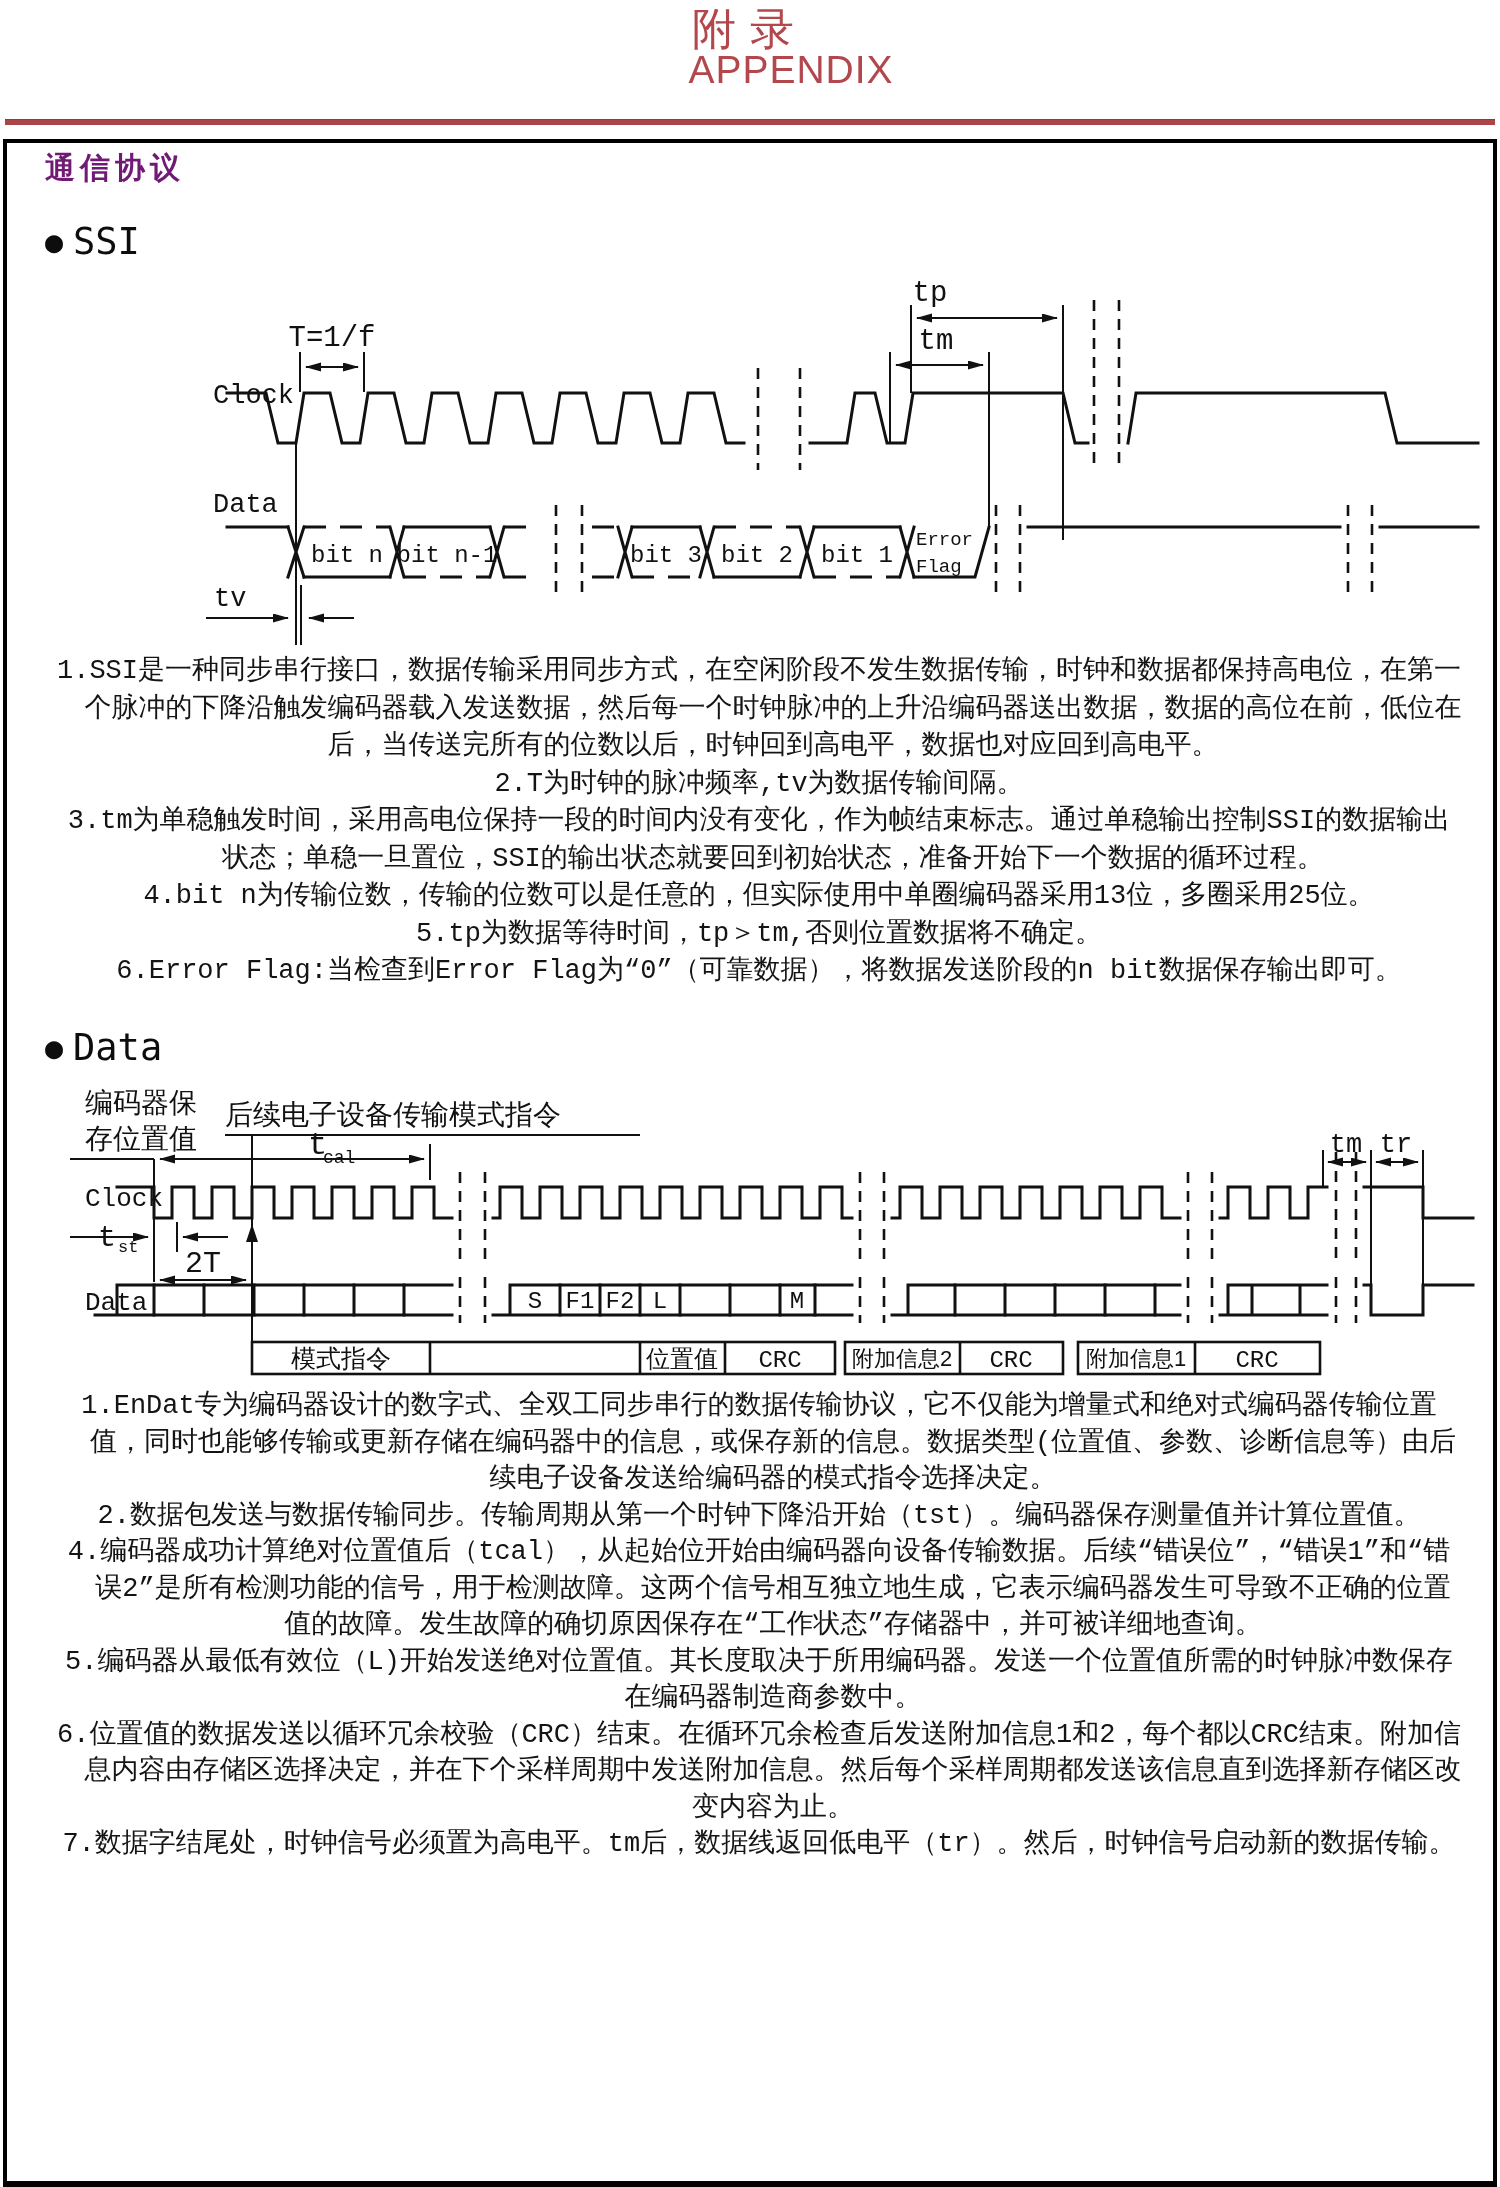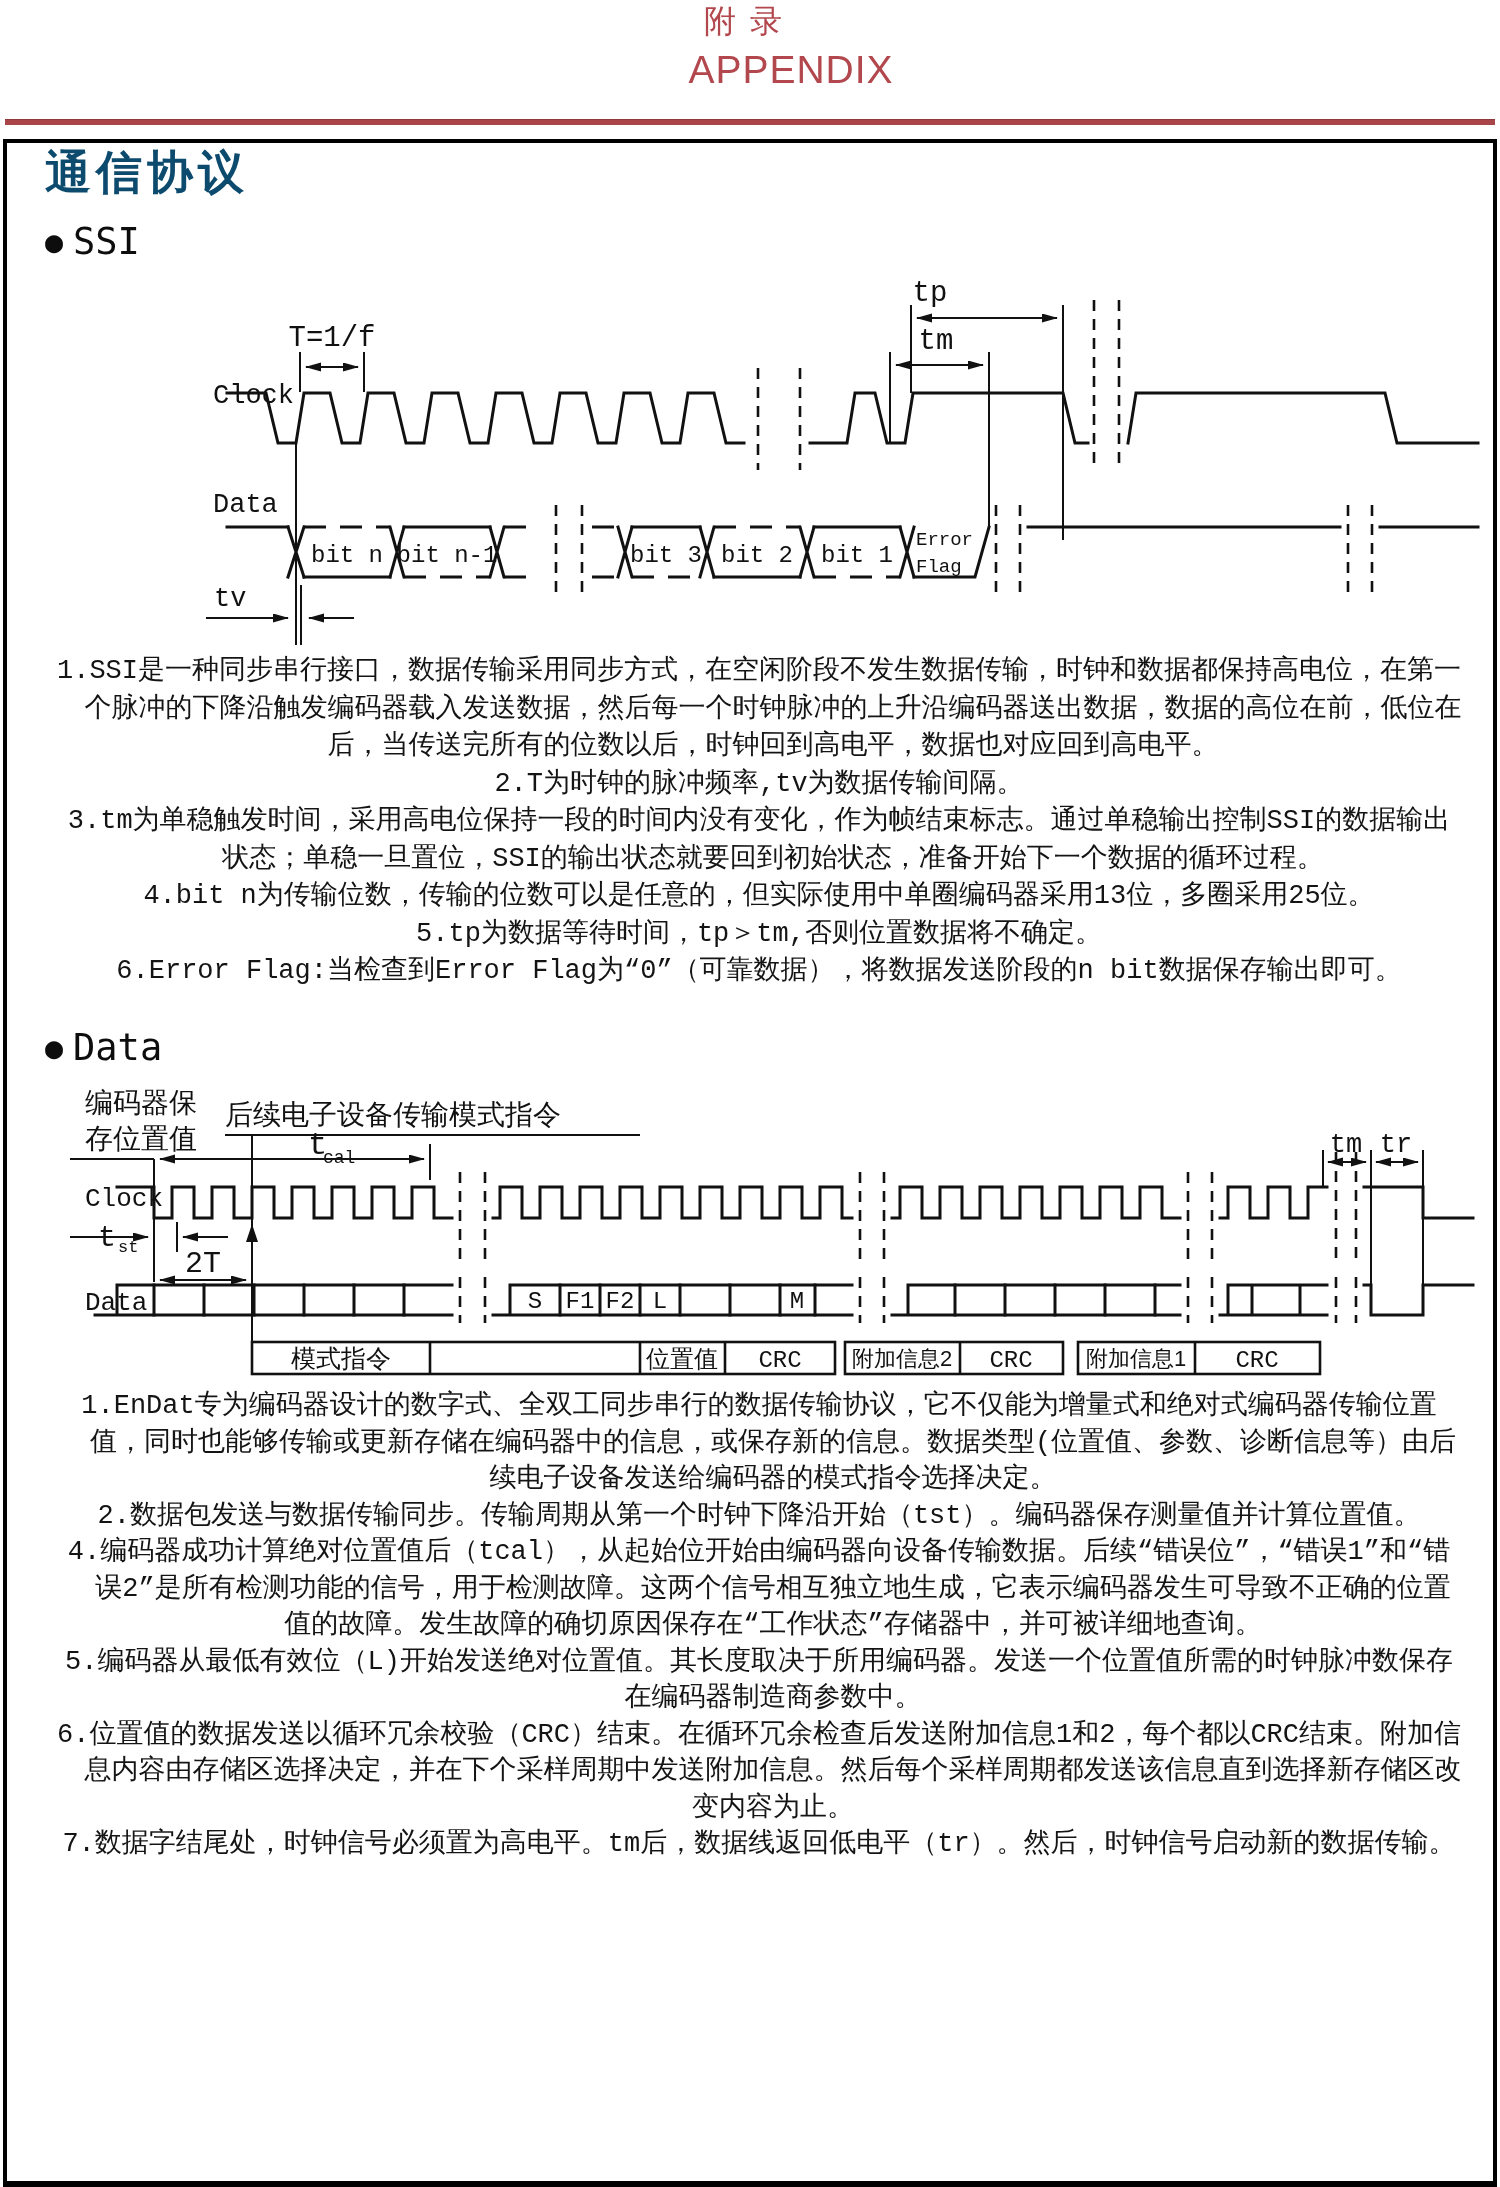--- a/index.html
+++ b/index.html
@@ -1,25 +1,25 @@
 <!DOCTYPE html>
 <html><head>
 <meta charset="utf-8">
 <style>
   html,body{margin:0;padding:0;background:#888;}
   .page{position:relative;width:1500px;height:2187px;background:#ffffff;overflow:hidden;
         font-family:"Liberation Sans",sans-serif;color:#151515;}
   .abs{position:absolute;}
   .title-zh{top:0px;left:0;width:1500px;text-align:center;font-family:"Liberation Serif",serif;
-            font-size:32px;letter-spacing:14px;font-weight:400;}
+            font-size:44px;letter-spacing:14px;font-weight:400;}
   .title-en{top:48px;left:0;width:1500px;text-align:center;font-family:"Liberation Sans",sans-serif;
             font-size:39px;letter-spacing:1px;font-weight:400;padding-left:41px;}
   .red-rule{top:119px;left:5px;width:1490px;height:5px;}
   .content-box{left:3px;top:139px;width:1486px;height:2038px;border:4px solid #000;border-bottom-width:9px;}
-  .section-title{left:45px;top:142px;font-size:46px;font-weight:600;letter-spacing:5px;color:#0c4a6e;}
+  .section-title{left:45px;top:148px;font-size:30px;font-weight:600;letter-spacing:5px;color:#701a75;}
   .proto-heading{left:45px;font-size:37px;font-family:"DejaVu Sans Mono","Liberation Mono",monospace;
                  color:#0d0d0d;display:flex;align-items:center;gap:10px;}
   .bullet{font-size:30px;line-height:30px;}
   .notes{left:55px;width:1408px;font-family:"Liberation Mono","Liberation Serif",serif;
          font-size:27px;color:#141414;}
   .ssi-notes{top:653px;line-height:37.5px;}
   .endat-notes{top:1388px;line-height:36.5px;}
   .note{padding-left:28px;text-indent:-28px;text-align:center;}
   svg{position:absolute;overflow:visible;}
   svg text{font-family:"Liberation Mono","DejaVu Sans Mono",monospace;fill:#111;}

